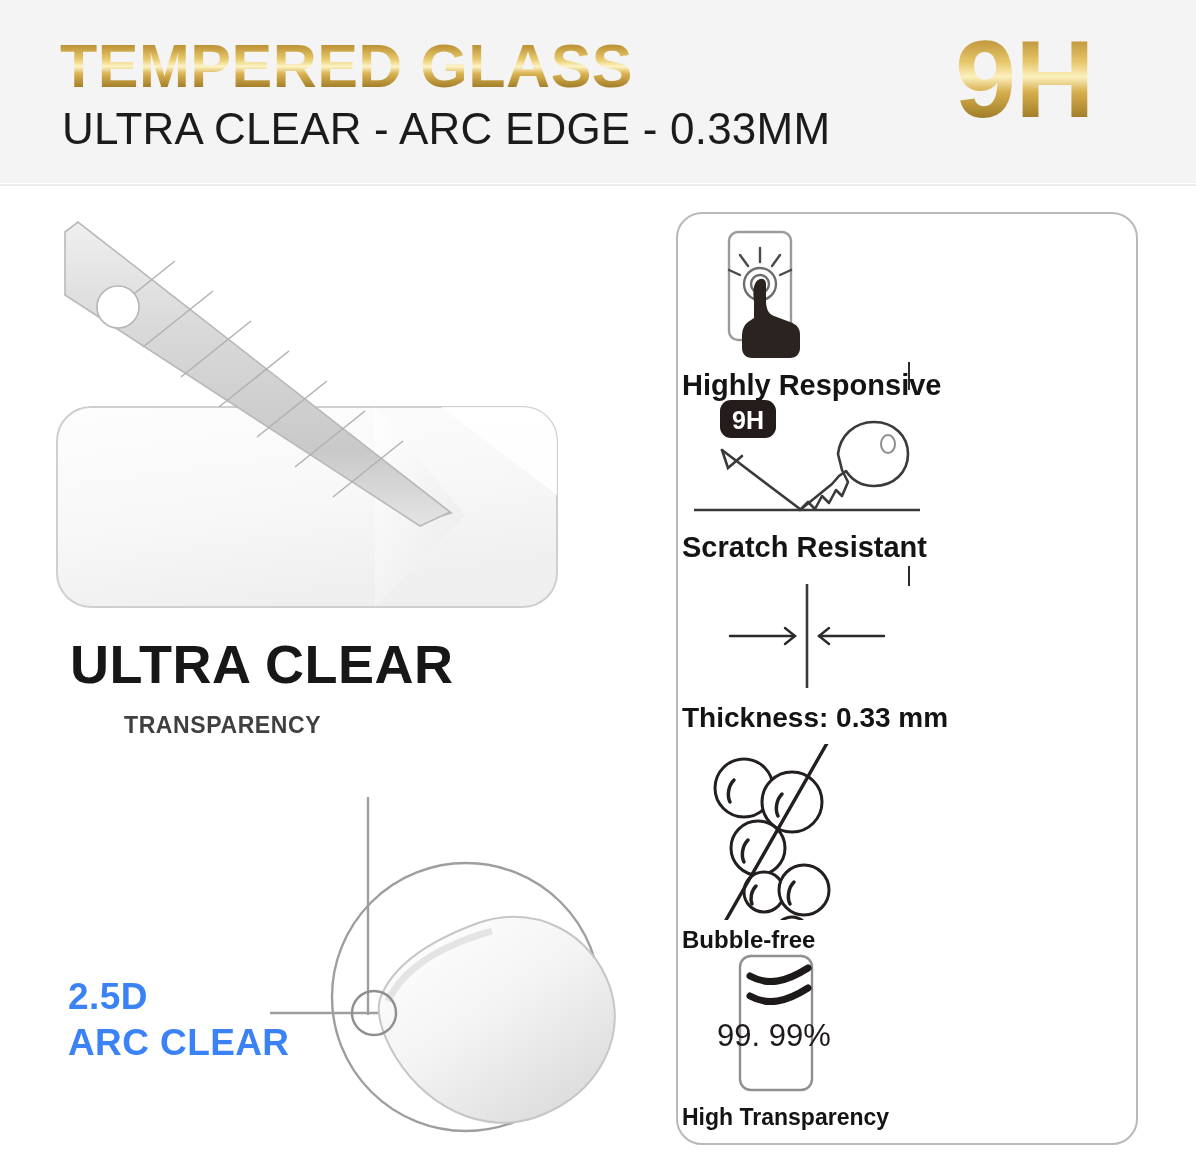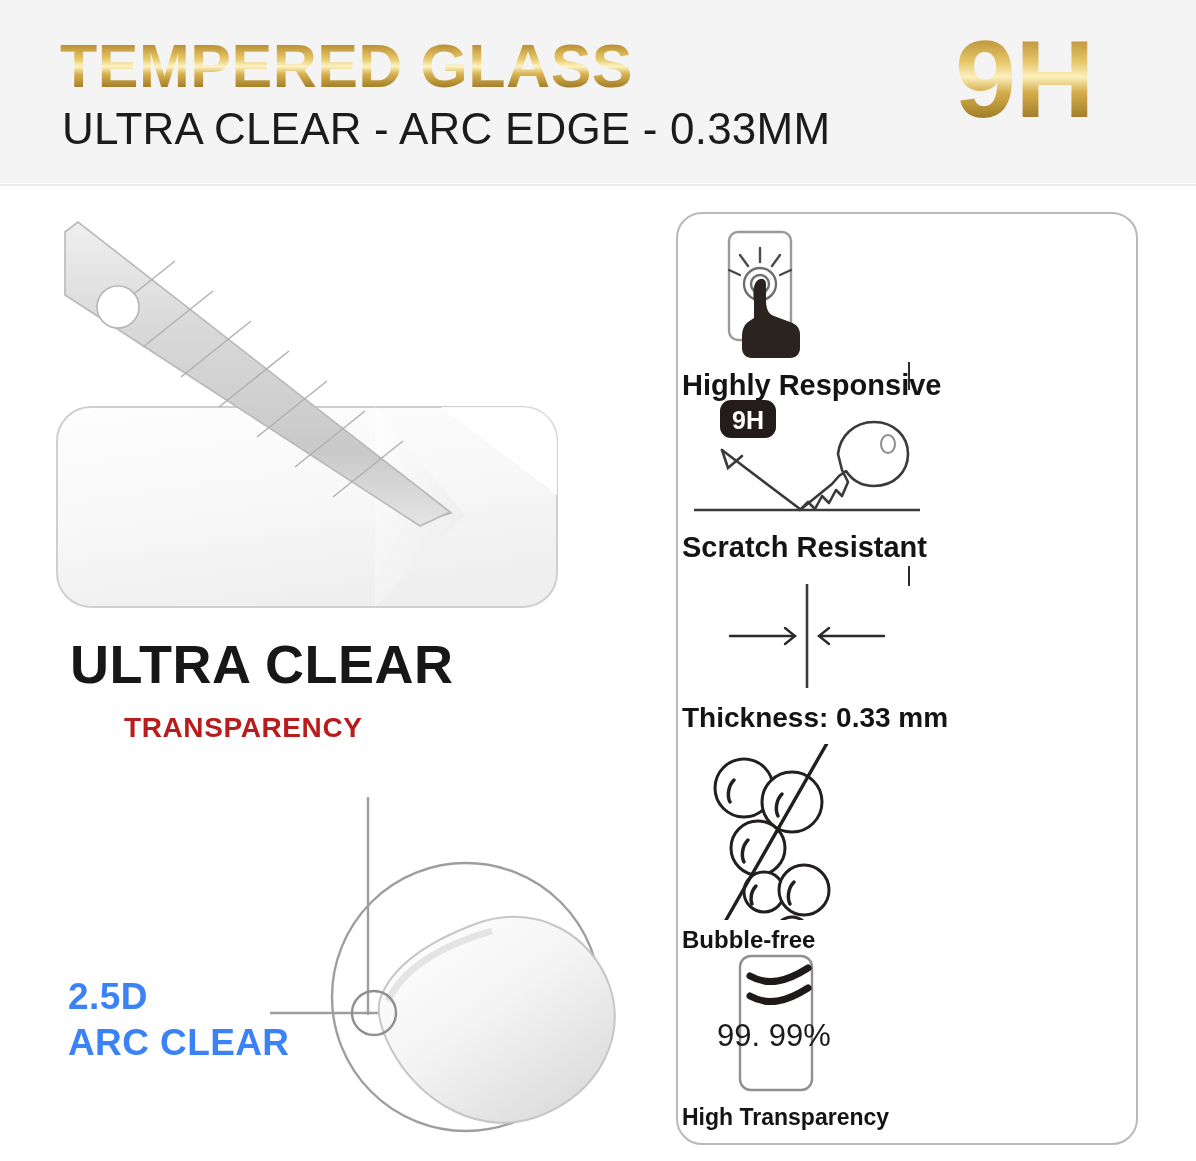--- a/index.html
+++ b/index.html
@@ -45,21 +45,21 @@
   
   #left-panel{position:absolute;left:0;top:190px;width:660px;height:971px;padding-left:40px;}
 
   #blade-glass-figure{position:absolute;left:45px;top:5px;width:560px;height:420px;}
   #ultra-clear-heading{
     position:absolute;left:70px;top:447px;
     font-size:54px;font-weight:bold;color:#171717;letter-spacing:0.5px;line-height:1;
   }
   #transparency-subheading{
     position:absolute;left:124px;top:524px;
-    font-size:28px;font-weight:bold;color:#b91c1c;letter-spacing:0.6px;line-height:1;
+    font-size:23px;font-weight:bold;color:#404040;letter-spacing:0.6px;line-height:1;
   }
   #arc-edge-figure{position:absolute;left:270px;top:595px;width:370px;height:360px;}
   #arc-edge-caption{
     position:absolute;left:68px;top:784px;
     font-size:37px;font-weight:bold;color:#3b82f6;line-height:1.25;letter-spacing:0.4px;
   }
   #arc-edge-caption .edge-line{display:block;}
 
   
   #features-panel{

